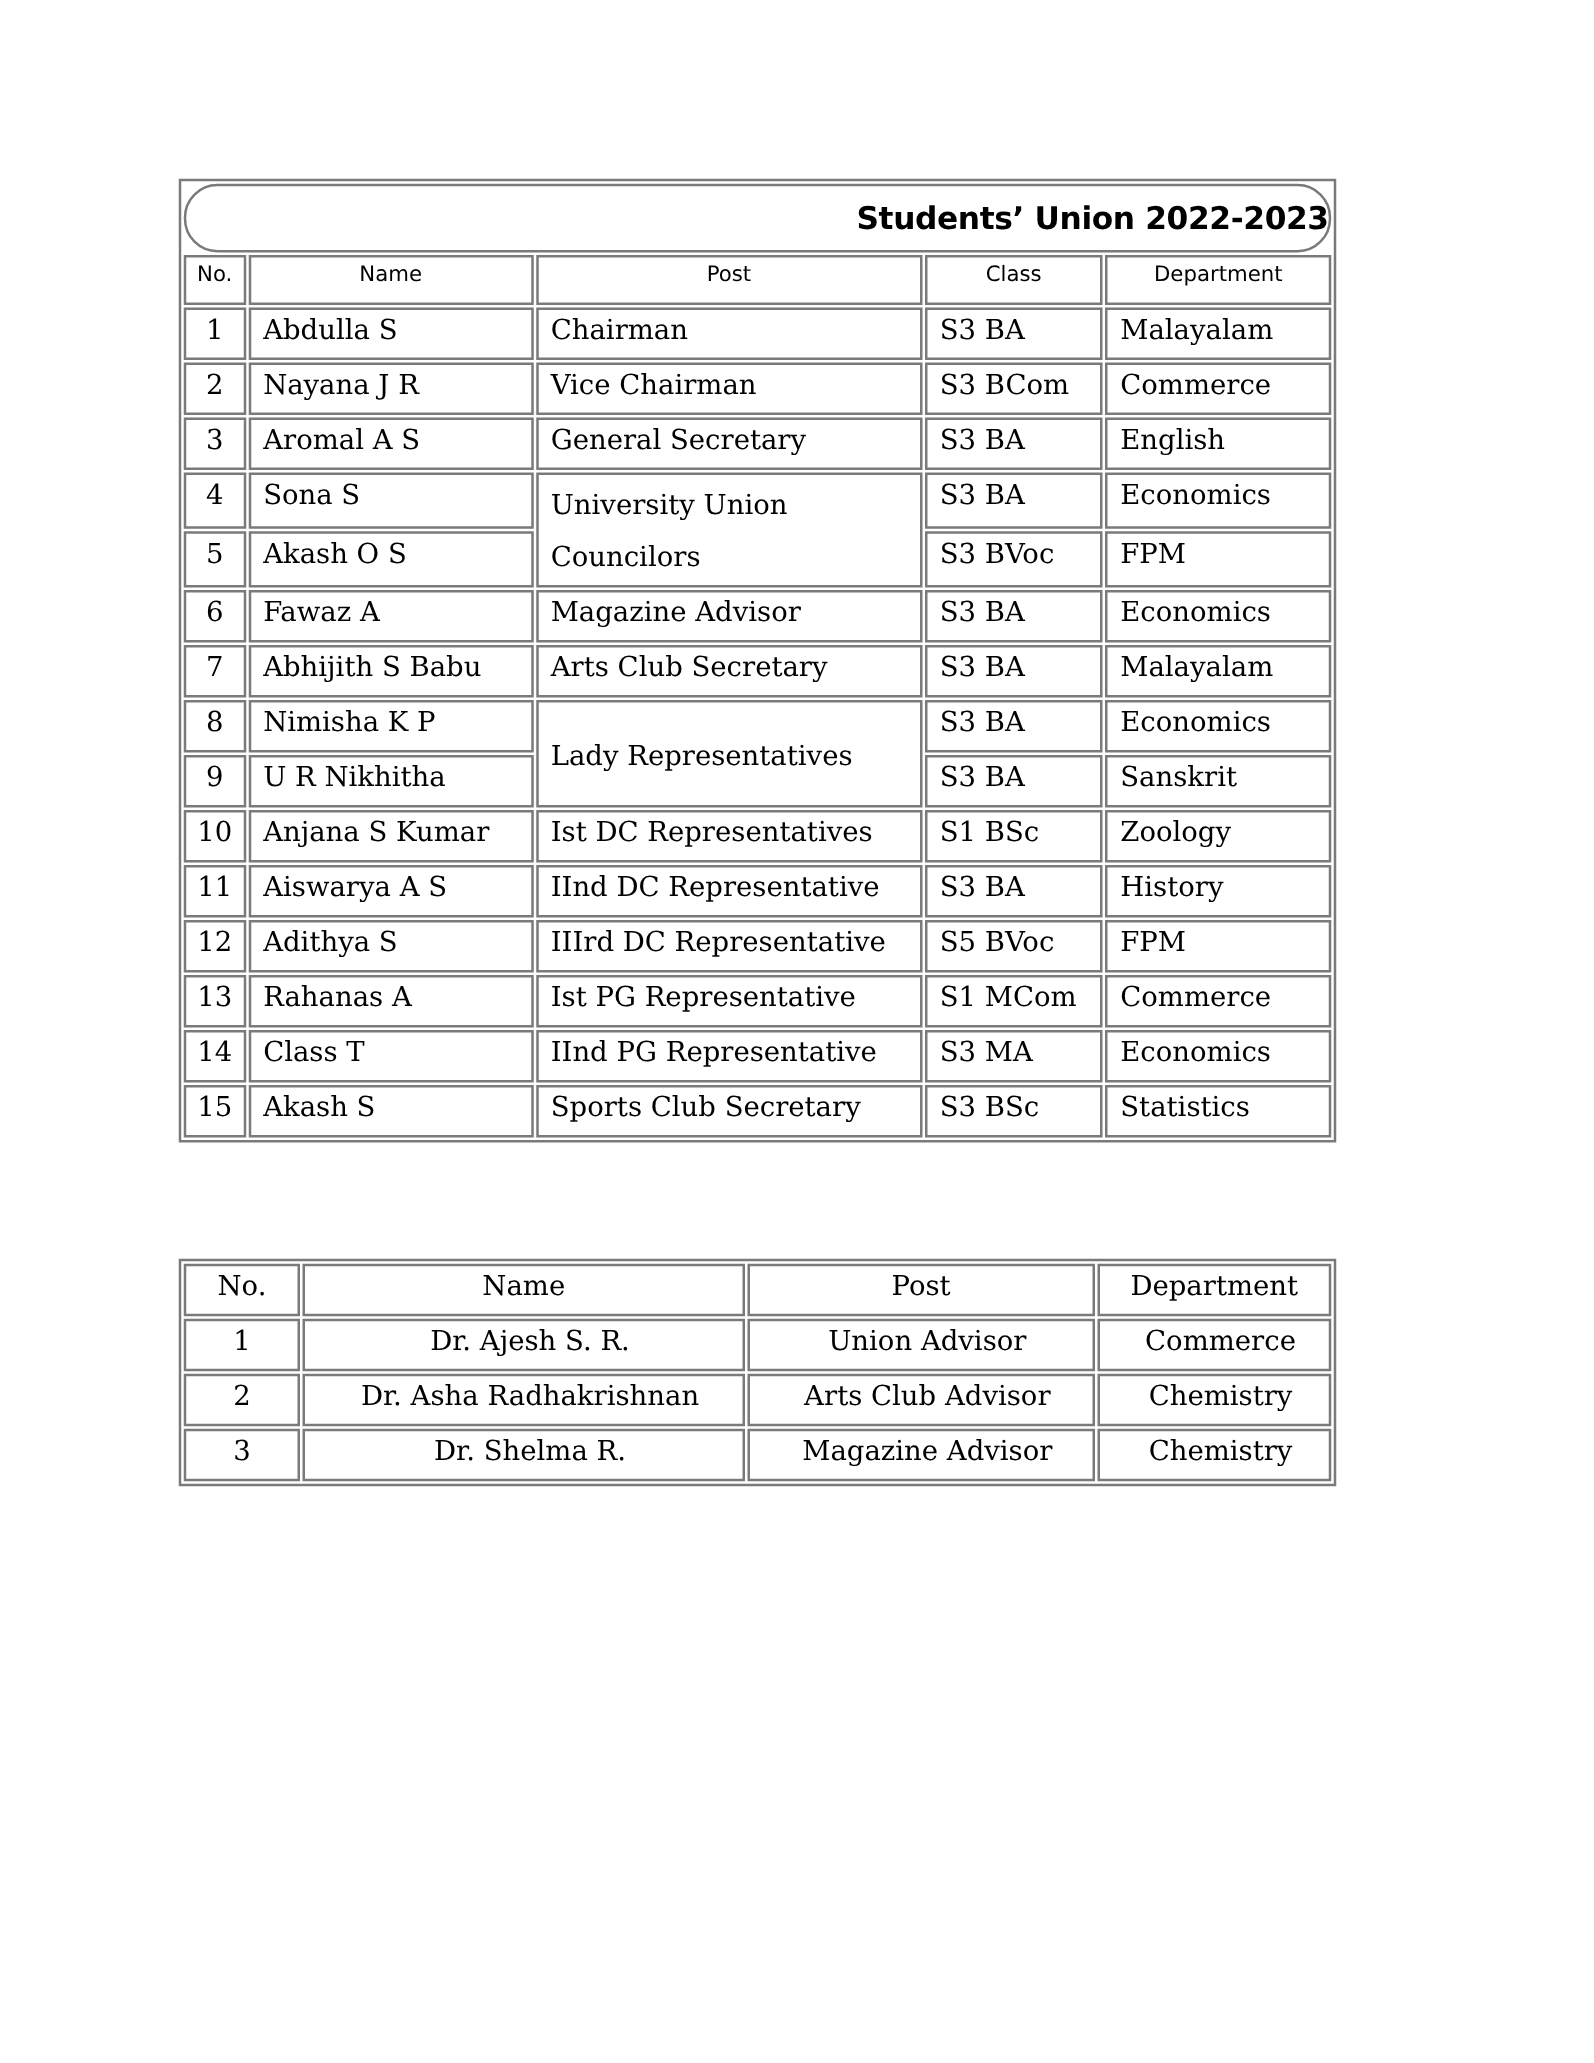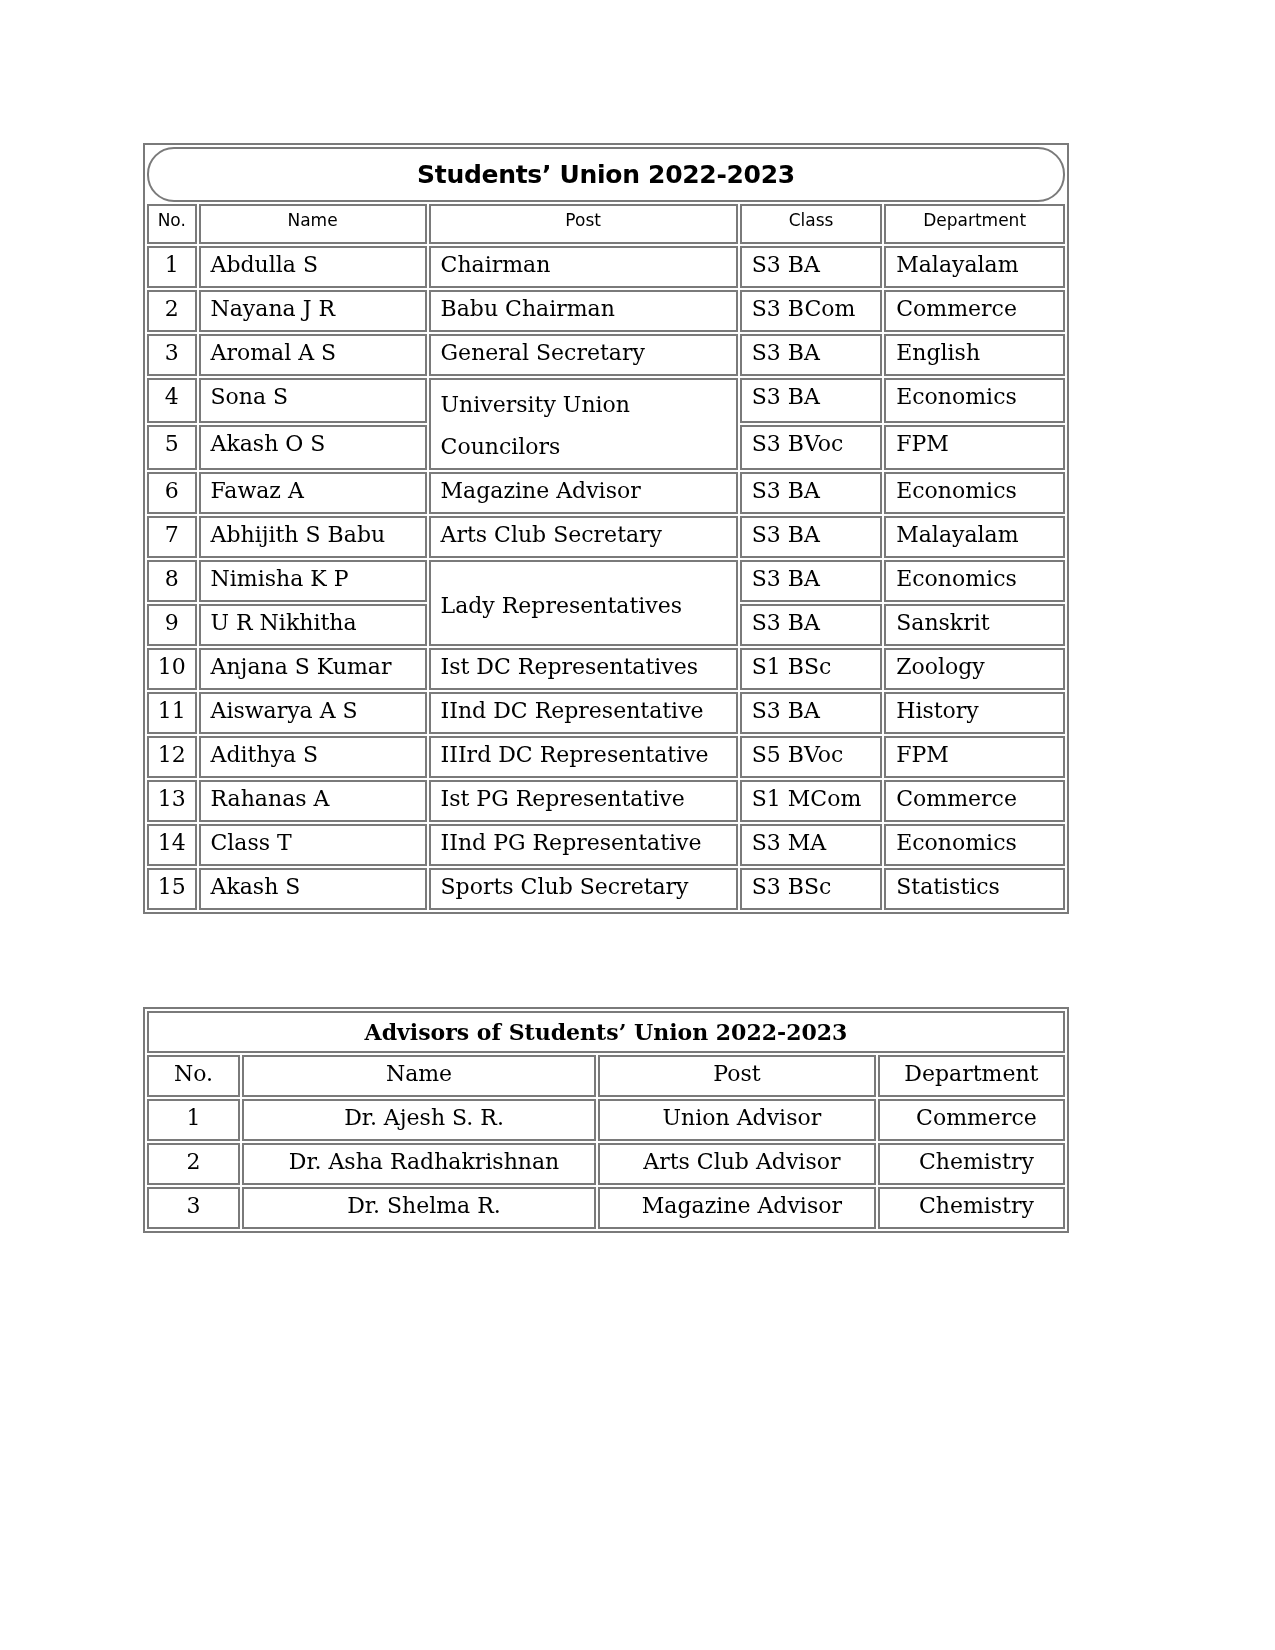--- a/index.html
+++ b/index.html
@@ -3,21 +3,21 @@
   <meta charset="utf-8">
   <style>
     html, body { margin: 0; padding: 0; background: #ffffff; }
     body { width: 1275px; height: 1650px; position: relative; overflow: hidden; color: #000; }
 
     table { border-collapse: separate; border-spacing: 2px; position: absolute; border: 2px solid #7a7a7a; }
     td, th { border: 2px solid #7a7a7a; padding: 0; vertical-align: top; box-sizing: border-box; }
 
     
     #union-table { left: 143px; top: 143px; width: 926px; }
-    #union-table .title-cell { height: 55px; text-align: center; vertical-align: middle;
+    #union-table .title-cell { height: 55px; text-align: right; vertical-align: middle;
       font-family: "DejaVu Sans", sans-serif; font-weight: bold; font-size: 25px; letter-spacing: -0.3px; border-radius: 27px; }
     #union-table .hdr { height: 40px; text-align: center; vertical-align: top; padding-top: 4px;
       font-family: "DejaVu Sans", sans-serif; font-weight: normal; font-size: 17px; }
     #union-table td.cell { height: 42px; font-family: "DejaVu Serif", serif; font-size: 22px;
       padding: 4px 0 0 10px; white-space: nowrap; }
     #union-table td.num { text-align: center; padding-left: 0; }
     #union-table td.merged { vertical-align: top; padding-top: 4px; line-height: 42px; white-space: normal; }
     #union-table td.merged-mid { vertical-align: middle; padding-top: 4px; }
 
     
@@ -54,21 +54,21 @@
   <tr>
     <td class="cell num">1</td>
     <td class="cell">Abdulla S</td>
     <td class="cell">Chairman</td>
     <td class="cell">S3 BA</td>
     <td class="cell">Malayalam</td>
   </tr>
   <tr>
     <td class="cell num">2</td>
     <td class="cell">Nayana J R</td>
-    <td class="cell">Babu Chairman</td>
+    <td class="cell">Vice Chairman</td>
     <td class="cell">S3 BCom</td>
     <td class="cell">Commerce</td>
   </tr>
   <tr>
     <td class="cell num">3</td>
     <td class="cell">Aromal A S</td>
     <td class="cell">General Secretary</td>
     <td class="cell">S3 BA</td>
     <td class="cell">English</td>
   </tr>
@@ -158,23 +158,20 @@
   </table>
 
 <table id="advisor-table">
   <colgroup>
     <col style="width:94px">
       <col style="width:355px">
       <col style="width:279px">
       <col style="width:188px">
   </colgroup>
   <tbody>
-      <tr>
-    <td colspan="4" class="title-cell">Advisors of Students’ Union 2022-2023</td>
-  </tr>
   <tr>
     <td class="cell center">No.</td>
     <td class="cell center">Name</td>
     <td class="cell center">Post</td>
     <td class="cell center">Department</td>
   </tr>
   <tr>
     <td class="cell center">1</td>
     <td class="cell">Dr. Ajesh S. R.</td>
     <td class="cell">Union Advisor</td>

